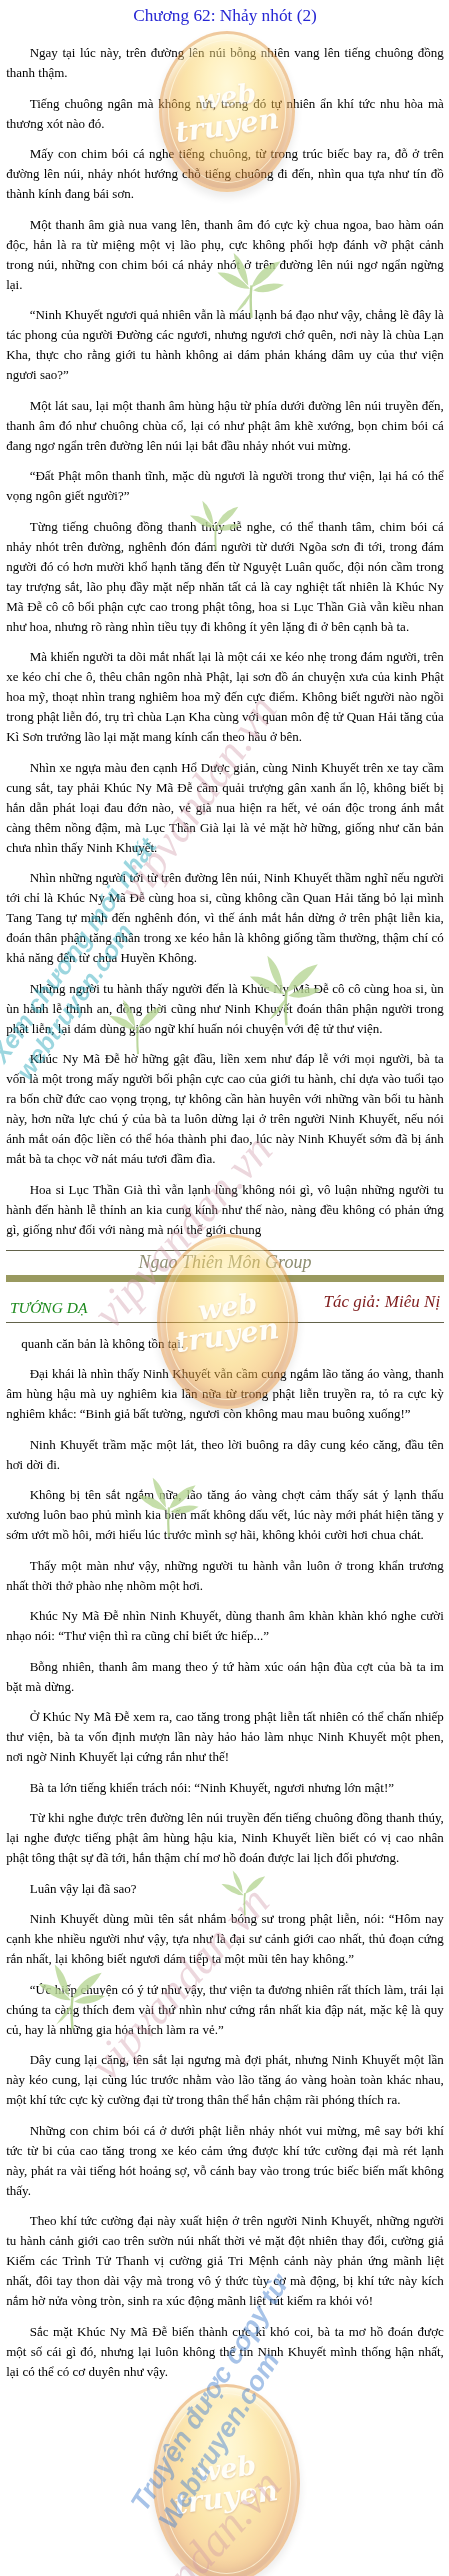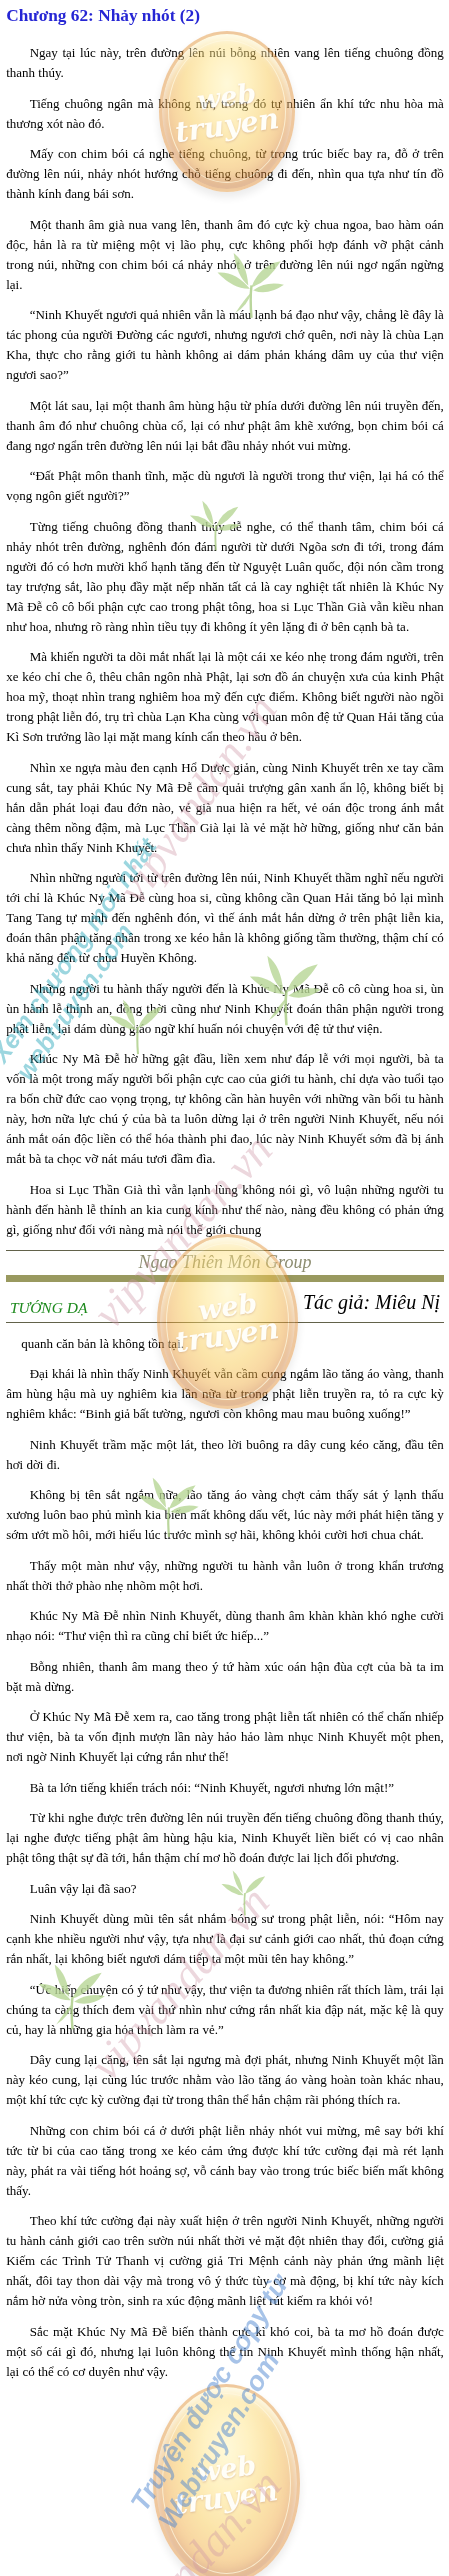--- a/index.html
+++ b/index.html
@@ -9,23 +9,23 @@
     min-height:2576px;
     margin:0 auto;
     background:#ffffff;
     font-family:"Liberation Serif","DejaVu Serif",serif;
     overflow:hidden;
   }
   
   .content { position:relative; z-index:2; padding:3.7px 6.2px 18.6px 6.2px; }
   .chapter-title {
     margin:2.5px 0 17.3px 0;
-    text-align:left;
+    text-align:center;
     font-size:17.3px;
-    font-weight:bold;
+    font-weight:normal;
     color:#2626d4;
   }
   .content p {
     margin:0 0 10.5px 0;
     font-size:13px;
     line-height:20px;
     color:#000;
     text-align:justify;
     text-indent:23.5px;
   }
@@ -41,21 +41,21 @@
     color:#8e8e72;
   }
   .thick-bar { height:6.8px; background:#99995f; }
   .band-row {
     display:flex;
     justify-content:space-between;
     align-items:center;
     padding:5.6px 3.7px 4.3px 3.7px;
   }
   .book-title { font-style:italic; font-size:15.5px; color:#1e8a1e;margin-top:12px; }
-  .book-author { font-style:italic; font-size:20px; color:#000000; }
+  .book-author { font-style:italic; font-size:17px; color:#7f1d1d; }
   
   .wm-layer { position:absolute; inset:0; z-index:3; pointer-events:none; }
   .badge {
     position:absolute;
     border-radius:50%;
     background:radial-gradient(ellipse at 50% 32%,
       #fff3b0 0%, #ffe483 22%, #f8c84f 45%, #f0a53c 65%, #e2792f 84%, #c65c22 100%);
     box-shadow: inset 0 6.2px 8.7px rgba(255,255,230,.85),
                 inset 0 -8.7px 13.6px rgba(150,60,10,.55),
                 0 5px 10px rgba(0,0,0,.18);
@@ -116,21 +116,21 @@
 </style>
 </head>
 <body>
 
 <div class="page">
 
   <div class="content">
     <h1 class="chapter-title">Chương 62: Nhảy nhót (2)</h1>
 
     <div>
-        <p>Ngay tại lúc này, trên đường lên núi bỗng nhiên vang lên tiếng chuông đồng thanh thúy.</p>
+        <p>Ngay tại lúc này, trên đường lên núi bỗng nhiên vang lên tiếng chuông đồng thanh thậm.</p>
         <p>Tiếng chuông ngân mà không nứt, trong đó tự nhiên ẩn khí tức nhu hòa mà thương xót nào đó.</p>
         <p>Mấy con chim bói cá nghe tiếng chuông, từ trong trúc biếc bay ra, đỗ ở trên đường lên núi, nhảy nhót hướng chỗ tiếng chuông đi đến, nhìn qua tựa như tín đồ thành kính đang bái sơn.</p>
         <p>Một thanh âm già nua vang lên, thanh âm đó cực kỳ chua ngoa, bao hàm oán độc, hẳn là ra từ miệng một vị lão phụ, cực không phối hợp đánh vỡ phật cảnh trong núi, những con chim bói cá nhảy nhót ở trên đường lên núi ngơ ngẩn ngừng lại.</p>
         <p>“Ninh Khuyết ngươi quả nhiên vẫn là máu lạnh bá đạo như vậy, chẳng lẽ đây là tác phong của người Đường các ngươi, nhưng ngươi chớ quên, nơi này là chùa Lạn Kha, thực cho rằng giới tu hành không ai dám phản kháng dâm uy của thư viện ngươi sao?”</p>
         <p>Một lát sau, lại một thanh âm hùng hậu từ phía dưới đường lên núi truyền đến, thanh âm đó như chuông chùa cổ, lại có như phật âm khẽ xướng, bọn chim bói cá đang ngơ ngẩn trên đường lên núi lại bắt đầu nhảy nhót vui mừng.</p>
         <p>“Đất Phật môn thanh tĩnh, mặc dù ngươi là người trong thư viện, lại há có thể vọng ngôn giết người?”</p>
         <p>Từng tiếng chuông đồng thanh thúy dễ nghe, có thể thanh tâm, chim bói cá nhảy nhót trên đường, nghênh đón đám người từ dưới Ngõa sơn đi tới, trong đám người đó có hơn mười khổ hạnh tăng đến từ Nguyệt Luân quốc, đội nón cầm trong tay trượng sắt, lão phụ đầy mặt nếp nhăn tất cả là cay nghiệt tất nhiên là Khúc Ny Mã Đễ cô cô bối phận cực cao trong phật tông, hoa si Lục Thần Già vẫn kiều nhan như hoa, nhưng rõ ràng nhìn tiều tụy đi không ít yên lặng đi ở bên cạnh bà ta.</p>
         <p>Mà khiến người ta dõi mắt nhất lại là một cái xe kéo nhẹ trong đám người, trên xe kéo chỉ che ô, thêu chân ngôn nhà Phật, lại sơn đồ án chuyện xưa của kinh Phật hoa mỹ, thoạt nhìn trang nghiêm hoa mỹ đến cực điểm. Không biết người nào ngồi trong phật liễn đó, trụ trì chùa Lạn Kha cùng với quan môn đệ tử Quan Hải tăng của Kì Sơn trưởng lão lại mặt mang kính cẩn theo hầu ở bên.</p>
         <p>Nhìn xe ngựa màu đen cạnh Hổ Dược giản, cùng Ninh Khuyết trên xe tay cầm cung sắt, tay phải Khúc Ny Mã Đễ cầm quải trượng gân xanh ẩn lộ, không biết bị hắn dẫn phát loại đau đớn nào, vẻ già nua hiện ra hết, vẻ oán độc trong ánh mắt càng thêm nồng đậm, mà Lục Thần Già lại là vẻ mặt hờ hững, giống như căn bản chưa nhìn thấy Ninh Khuyết.</p>
         <p>Nhìn những người tới từ trên đường lên núi, Ninh Khuyết thầm nghĩ nếu người tới chỉ là Khúc Ny Mã Đễ cùng hoa si, cũng không cần Quan Hải tăng bỏ lại mình Tang Tang tự mình đến nghênh đón, vì thế ánh mắt hắn dừng ở trên phật liễn kia, đoán thân phận tăng nhân trong xe kéo hẳn là không giống tầm thường, thậm chí có khả năng đến từ chùa Huyền Không.</p>

